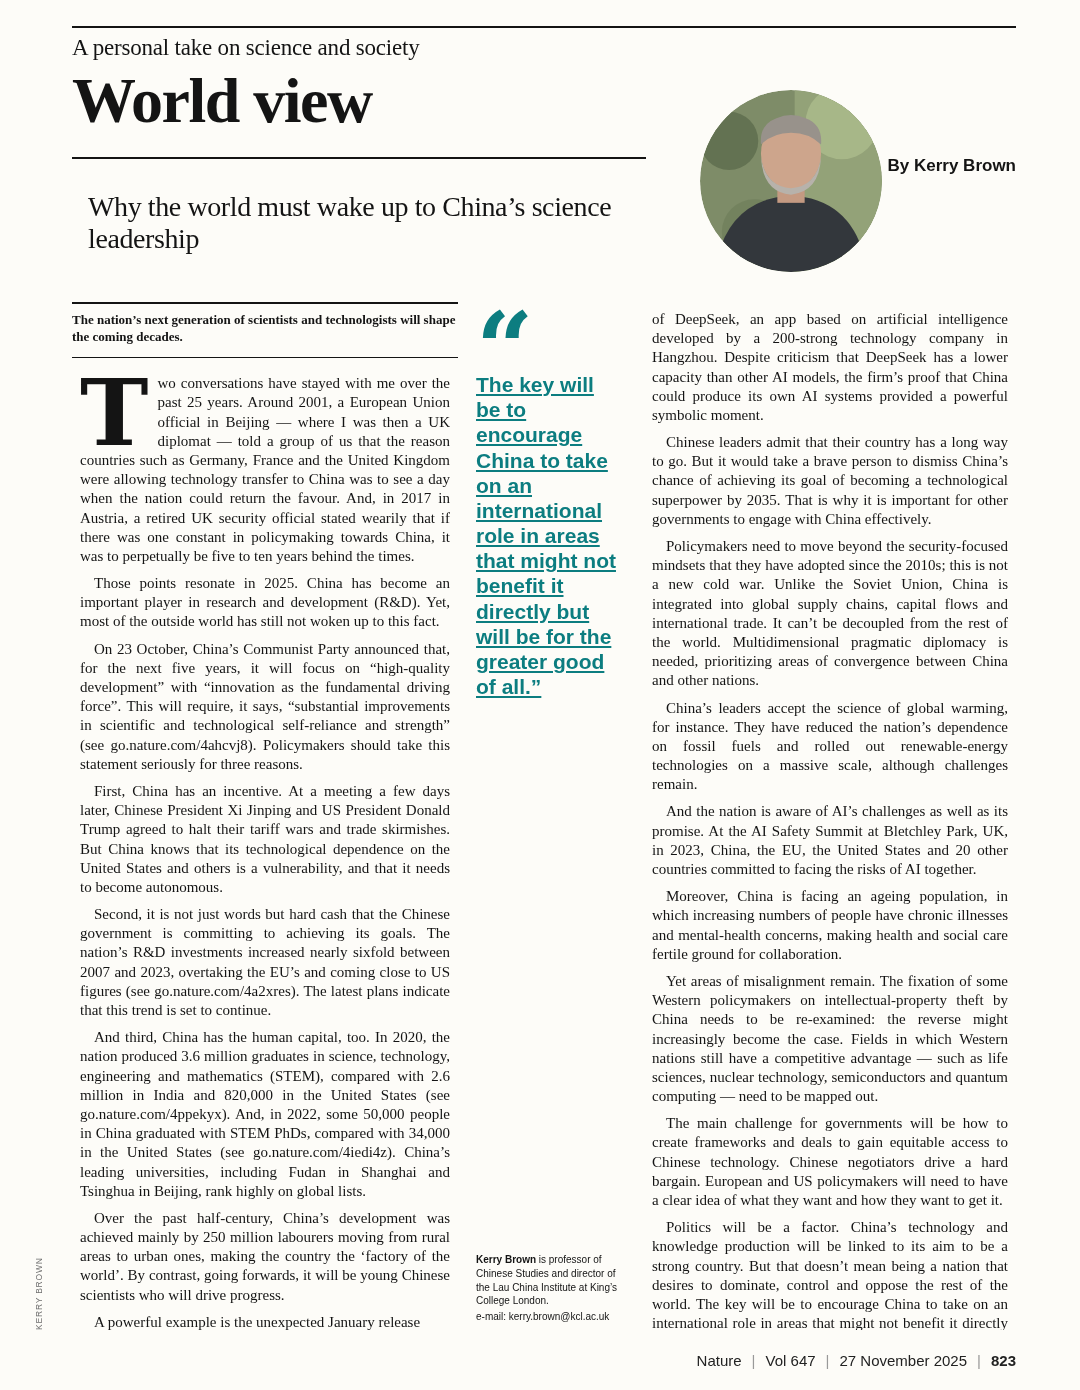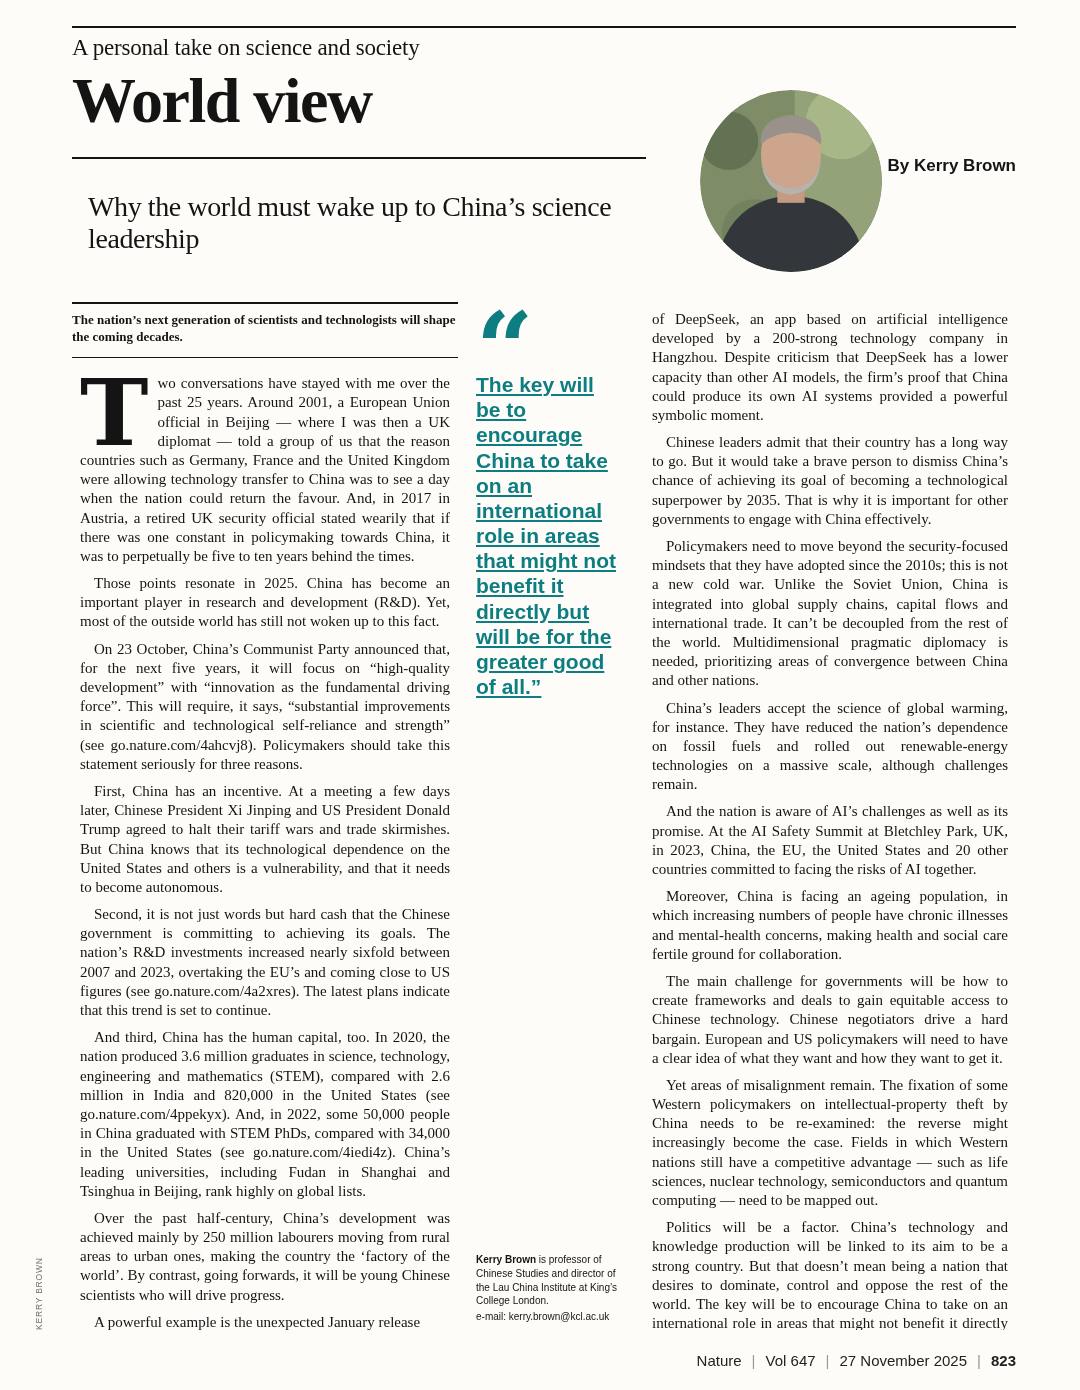--- a/index.html
+++ b/index.html
@@ -168,22 +168,22 @@
       </div>
     </div>
 
     <div class="col3 bodycol">
       <p>of DeepSeek, an app based on artificial intelligence developed by a 200-strong technology company in Hangzhou. Despite criticism that DeepSeek has a lower capacity than other AI models, the firm’s proof that China could produce its own AI systems provided a powerful symbolic moment.</p>
       <p>Chinese leaders admit that their country has a long way to go. But it would take a brave person to dismiss China’s chance of achieving its goal of becoming a technological superpower by 2035. That is why it is important for other governments to engage with China effectively.</p>
       <p>Policymakers need to move beyond the security-focused mindsets that they have adopted since the 2010s; this is not a new cold war. Unlike the Soviet Union, China is integrated into global supply chains, capital flows and international trade. It can’t be decoupled from the rest of the world. Multidimensional pragmatic diplomacy is needed, prioritizing areas of convergence between China and other nations.</p>
       <p>China’s leaders accept the science of global warming, for instance. They have reduced the nation’s dependence on fossil fuels and rolled out renewable-energy technologies on a massive scale, although challenges remain.</p>
       <p>And the nation is aware of AI’s challenges as well as its promise. At the AI Safety Summit at Bletchley Park, UK, in 2023, China, the EU, the United States and 20 other countries committed to facing the risks of AI together.</p>
       <p>Moreover, China is facing an ageing population, in which increasing numbers of people have chronic illnesses and mental-health concerns, making health and social care fertile ground for collaboration.</p>
+      <p>Yet areas of misalignment remain. The fixation of some Western policymakers on intellectual-property theft by China needs to be re-examined: the reverse might increasingly become the case. Fields in which Western nations still have a competitive advantage — such as life sciences, nuclear technology, semiconductors and quantum computing — need to be mapped out.</p>
       <p>The main challenge for governments will be how to create frameworks and deals to gain equitable access to Chinese technology. Chinese negotiators drive a hard bargain. European and US policymakers will need to have a clear idea of what they want and how they want to get it.</p>
-      <p>Yet areas of misalignment remain. The fixation of some Western policymakers on intellectual-property theft by China needs to be re-examined: the reverse might increasingly become the case. Fields in which Western nations still have a competitive advantage — such as life sciences, nuclear technology, semiconductors and quantum computing — need to be mapped out.</p>
       <p>Politics will be a factor. China’s technology and knowledge production will be linked to its aim to be a strong country. But that doesn’t mean being a nation that desires to dominate, control and oppose the rest of the world. The key will be to encourage China to take on an international role in areas that might not benefit it directly but will be for the greater good of all.</p>
       <p>For any of this to happen, the world needs better knowledge of China and its culture, language and politics. This is a country on the cusp of a technological revolution. It merits deeper study, not knee-jerk reactions.</p>
     </div>
 
   </main>
 
   <footer>
     <span>Nature</span>
     <span class="sep">|</span>
     <span>Vol 647</span>

